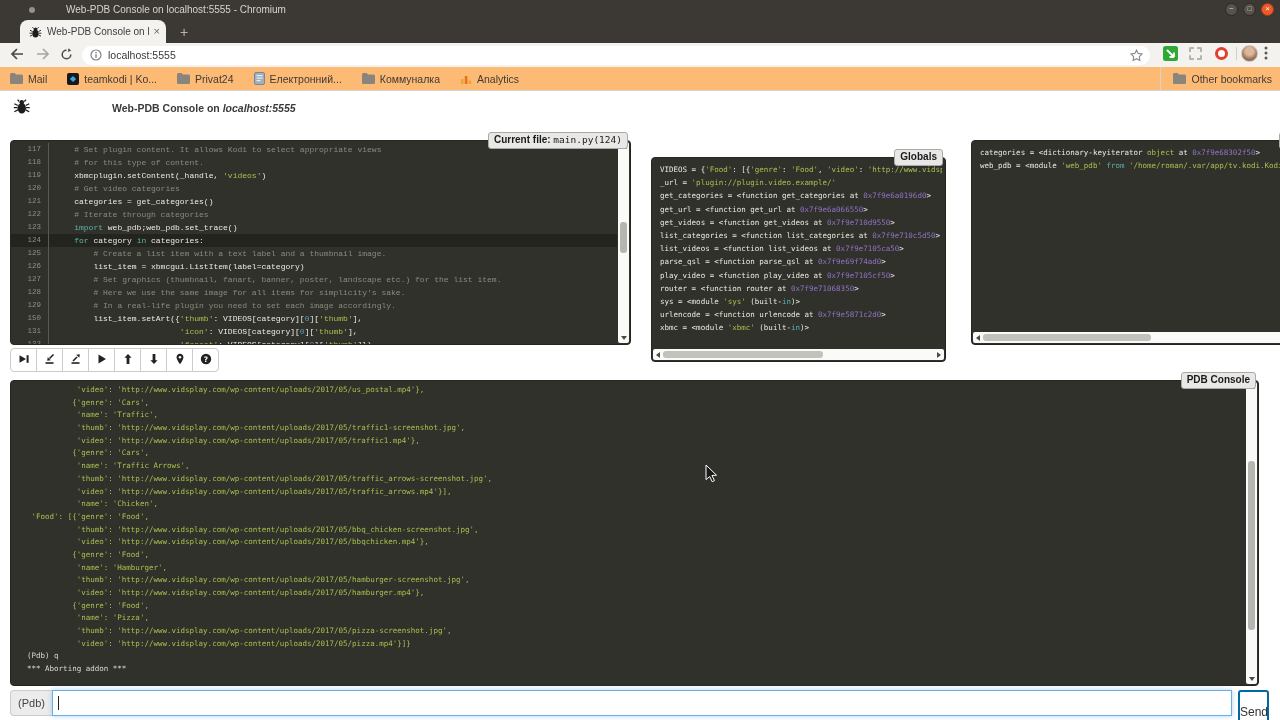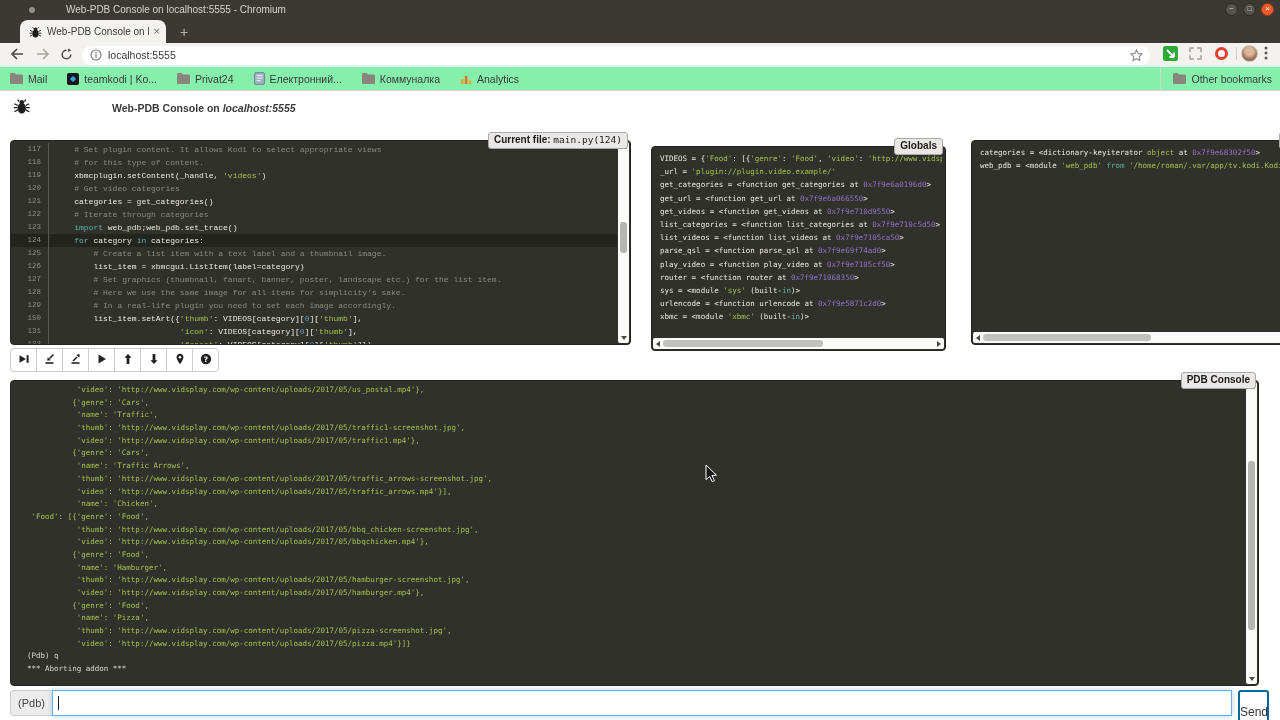--- a/index.html
+++ b/index.html
@@ -34,37 +34,37 @@
   .ext{position:absolute;top:46px;line-height:0;cursor:pointer;}
   #ext-green{left:1163px;}
   #ext-dashed{left:1189px;top:47px;width:13px;height:13px;border:2px dashed #b7b3ac;border-radius:2px;box-sizing:border-box;}
   #ext-red{left:1215px;top:47px;width:13px;height:13px;border:3.5px solid #e23e2d;border-radius:50%;box-sizing:border-box;background:#fff;}
   .ext-sep{position:absolute;left:1236px;top:47px;width:1px;height:13px;background:#d2cec8;}
   .avatar{position:absolute;left:1241px;top:45px;width:17px;height:17px;border-radius:50%;cursor:pointer;
           background:radial-gradient(circle at 50% 35%,#dcb79c 0 32%,#a0765b 62%,#6d4c38 100%);
           border:1px solid #c9c5bf;box-sizing:border-box;}
   .menu-dots{position:absolute;left:1264px;top:46px;line-height:0;cursor:pointer;}
 
-  .bookmarks{position:absolute;left:0;top:67px;width:1280px;height:24px;background:#86efac;
+  .bookmarks{position:absolute;left:0;top:67px;width:1280px;height:24px;background:#fdba74;
              border-bottom:1px solid #d7d3cd;box-sizing:border-box;display:flex;align-items:center;
              padding-left:10px;gap:20px;}
   .bm{display:flex;align-items:center;gap:5px;cursor:pointer;}
   .bm-ic{line-height:0;}
   .bm-lb{font-size:10.5px;color:#3b3b3b;white-space:nowrap;}
   .other-bm{position:absolute;right:8px;top:67px;height:23px;display:flex;align-items:center;gap:5px;
             border-left:1px solid #d7d3cd;padding-left:12px;cursor:pointer;}
 
   
   .page-header-icon{position:absolute;left:13px;top:98px;transform:scale(1.35);transform-origin:top left;line-height:0;}
   .page-title{position:absolute;left:112px;top:102px;font-size:10.5px;font-weight:bold;color:#3a3a3a;}
   .page-title .host{font-style:italic;}
 
   .panel{position:absolute;background:#30312a;border-radius:4px;border:1px solid #26261f;box-sizing:border-box;}
   #panel-code{left:10px;top:140px;width:621px;height:205px;}
-  #panel-globals{left:651px;top:146px;width:295px;height:205px;}
+  #panel-globals{left:651px;top:157px;width:295px;height:205px;}
   #panel-locals{left:971px;top:140px;width:355px;height:205px;}
   #panel-console{left:10px;top:380px;width:1249px;height:306px;}
 
   .badge{position:absolute;top:-9px;right:2px;background:#e9e8e6;border:1px solid #a9a9a9;border-radius:3px;
          height:15px;line-height:14px;padding:0 5px;font-size:10px;font-weight:bold;color:#1a1a1a;z-index:5;white-space:nowrap;}
   .badge .mono{font-family:"DejaVu Sans Mono",monospace;font-weight:normal;font-size:9.5px;}
 
   #code-lines{position:absolute;left:0;top:2px;right:13px;bottom:0;overflow:hidden;}
   .crow{display:flex;height:13px;line-height:13px;font-family:Liberation Mono, monospace;font-size:8px;white-space:pre;}
   .lno{width:30px;text-align:right;padding-right:7px;color:#8e8e85;flex:none;border-right:1px solid #5a5a52;font-size:7.5px;}

